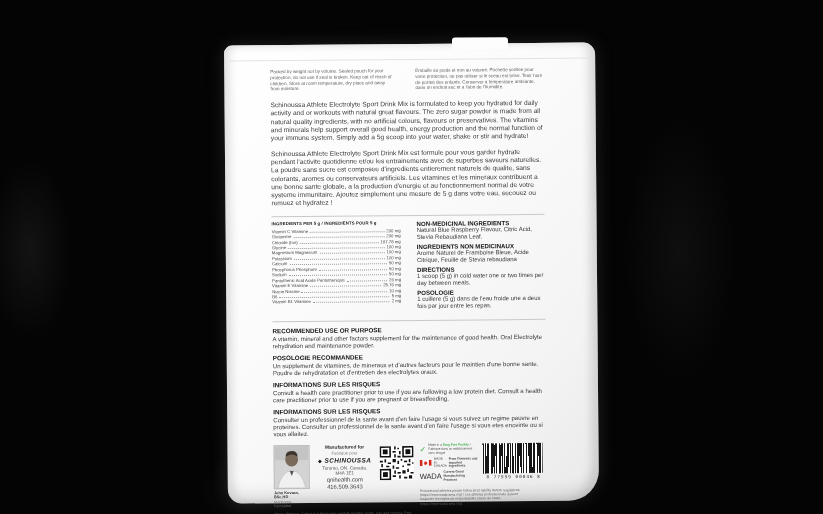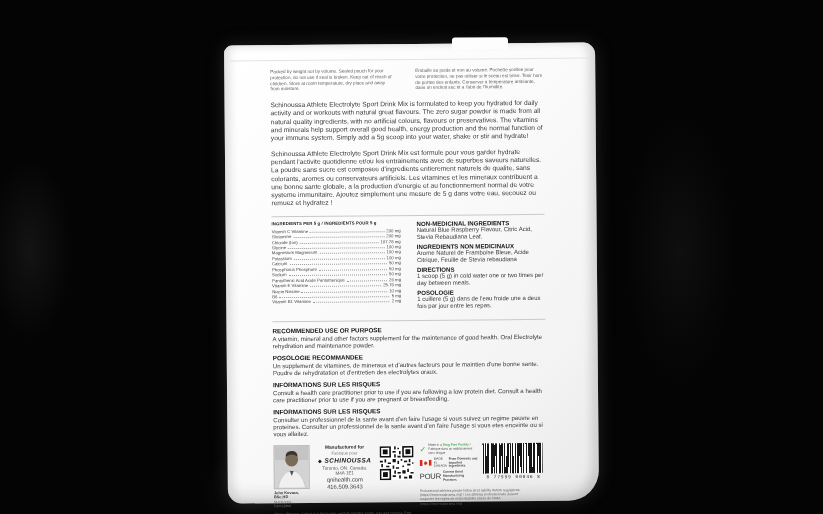--- a/index.html
+++ b/index.html
@@ -317,21 +317,21 @@
               <svg class="flag" width="12" height="6" viewBox="0 0 24 12">
                 <rect x="0" y="0" width="6" height="12" fill="#d52b1e"></rect>
                 <rect x="18" y="0" width="6" height="12" fill="#d52b1e"></rect>
                 <rect x="6" y="0" width="12" height="12" fill="#ffffff"></rect>
                 <polygon points="12,1.5 13,4 15,3.2 14.2,5.6 16.5,6 14.5,7.6 15.5,10 12.8,8.8 12.4,11 11.6,11 11.2,8.8 8.5,10 9.5,7.6 7.5,6 9.8,5.6 9,3.2 11,4" fill="#d52b1e"></polygon>
               </svg>
               <span class="mic">MADE IN CANADA</span>
               <span class="mic-sub">From Domestic and Imported Ingredients</span>
             </div>
             <div class="cert-row">
-              <span class="cgmp-abbr">POUR</span>
+              <span class="cgmp-abbr">WADA</span>
               <span class="cgmp-full">Current Good Manufacturing Practices</span>
             </div>
           </div>
           <div class="barcode-block">
             <div class="bars"></div>
             <div class="bar-digits">8 77999 00046 8</div>
           </div>
         </div>
         <div class="wada">Professional athletes please follow strict liability WADA regulations, (https://www.wada-ama.org) / Les athletes professionnels doivent respecter les regles de responsabilite stricte de l'AMA. (https://www.wada-ama.org)</div>
       </div>

